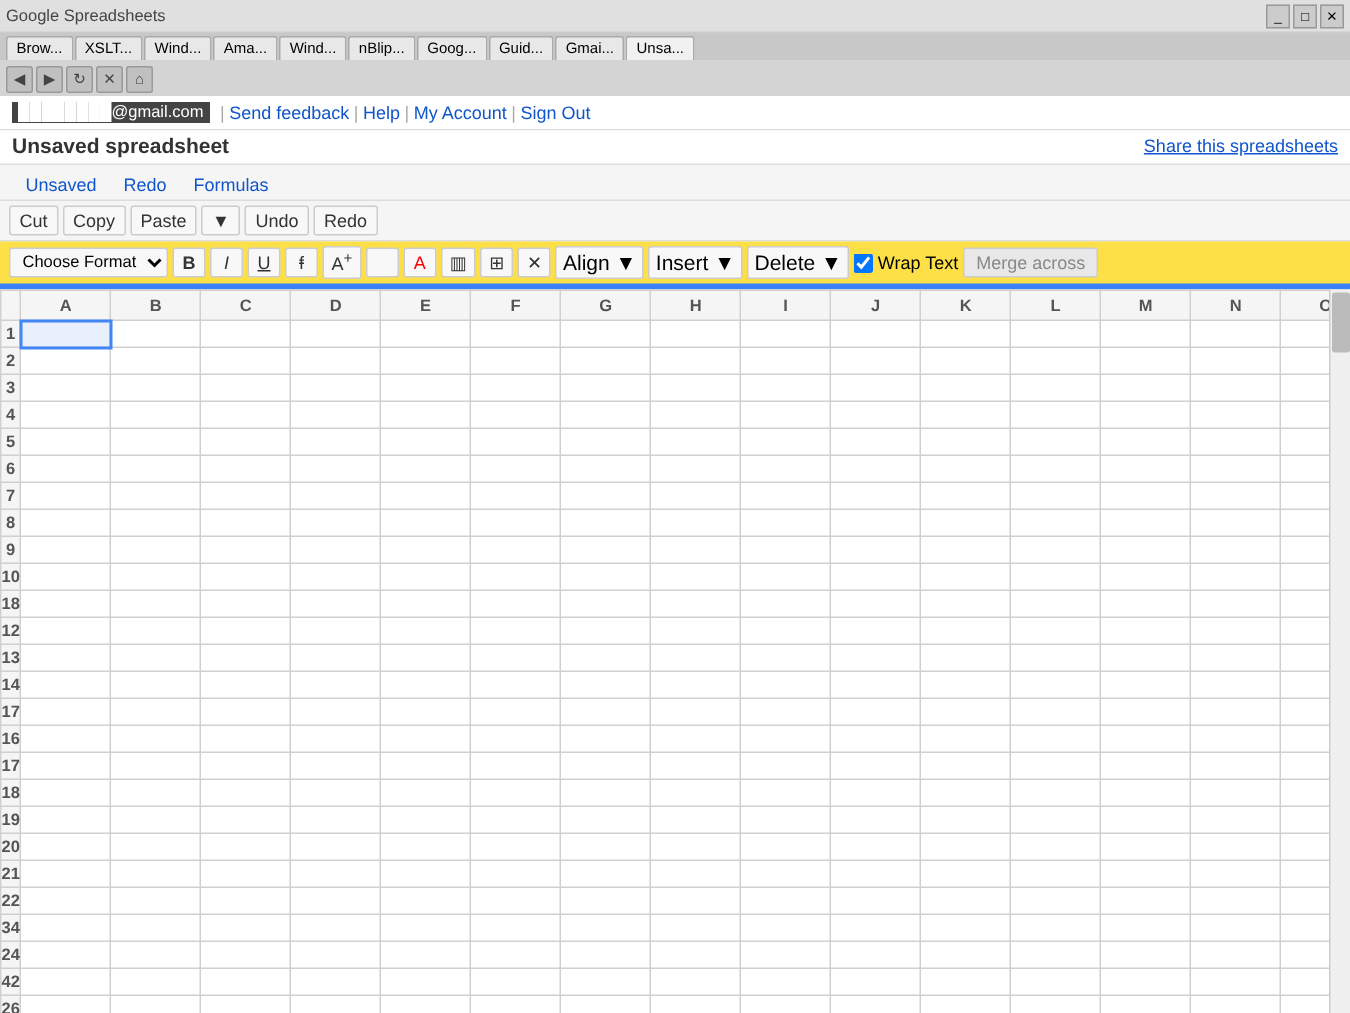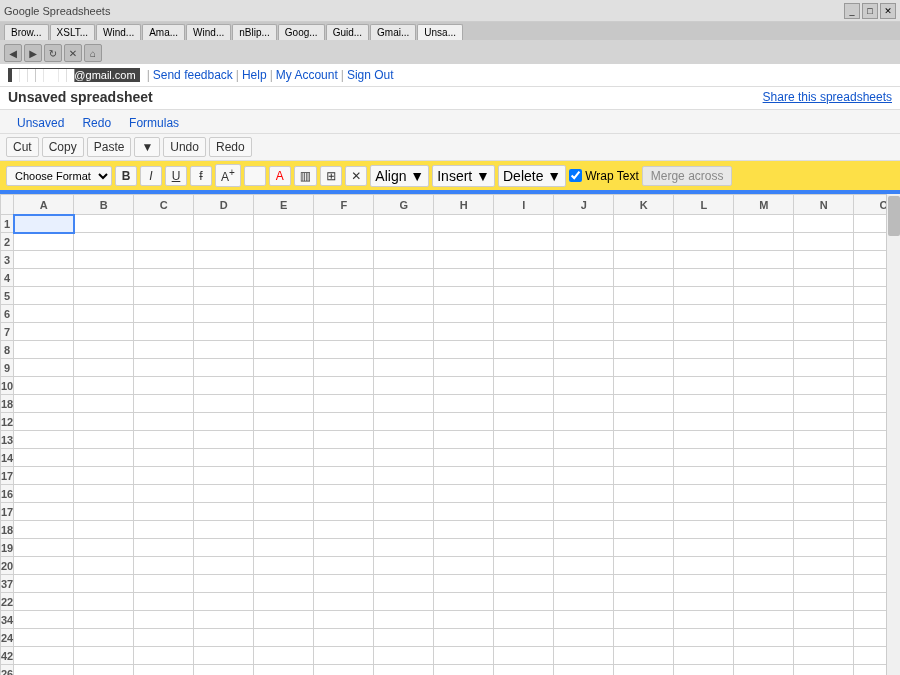--- a/index.html
+++ b/index.html
@@ -541,21 +541,21 @@
               <td class="cell" contenteditable="true" style=""></td>
               <td class="cell" contenteditable="true" style=""></td>
               <td class="cell" contenteditable="true" style=""></td>
               <td class="cell" contenteditable="true" style=""></td>
               <td class="cell" contenteditable="true" style=""></td>
               <td class="cell" contenteditable="true" style=""></td>
               <td class="cell" contenteditable="true" style=""></td>
               <td class="cell" contenteditable="true" style=""></td>
             </tr>
             <tr>
-              <th class="row-header">37</th>
+              <th class="row-header">21</th>
               <td class="cell" contenteditable="true" style=""></td>
               <td class="cell" contenteditable="true" style=""></td>
               <td class="cell" contenteditable="true" style=""></td>
               <td class="cell" contenteditable="true" style=""></td>
               <td class="cell" contenteditable="true" style=""></td>
               <td class="cell" contenteditable="true" style=""></td>
               <td class="cell" contenteditable="true" style=""></td>
               <td class="cell" contenteditable="true" style=""></td>
               <td class="cell" contenteditable="true" style=""></td>
               <td class="cell" contenteditable="true" style=""></td>

